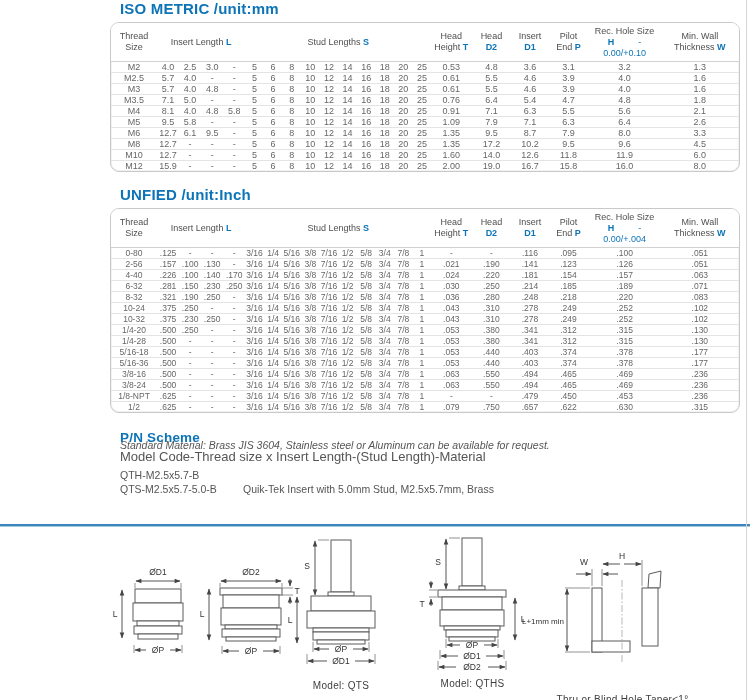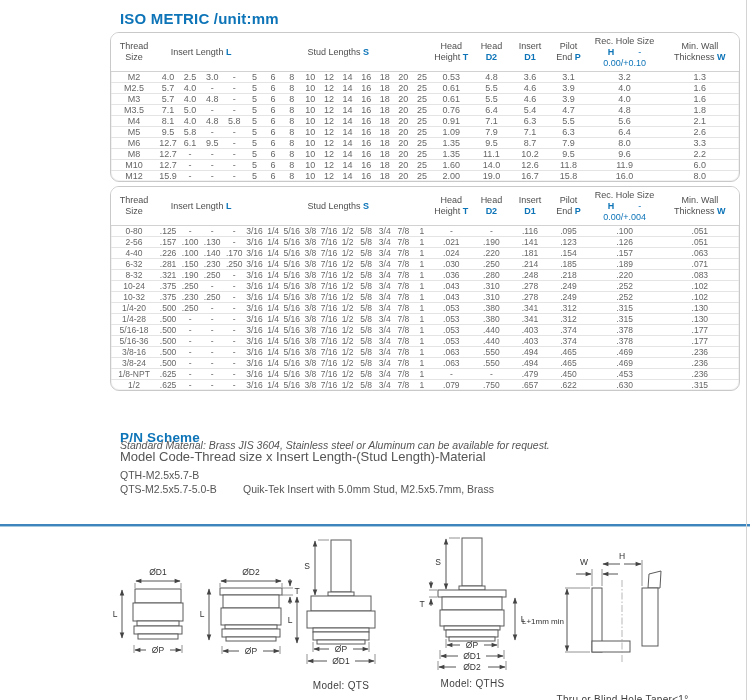--- a/index.html
+++ b/index.html
@@ -4,21 +4,21 @@
 <style>
   html,body{margin:0;padding:0;}
   body{
     width:750px;height:700px;position:relative;background:#ffffff;
     font-family:"Liberation Sans",sans-serif;overflow:hidden;color:#5a5a5a;
   }
   .section-title{
     color:#0d74b8;font-size:15px;font-weight:bold;margin:0 0 5px 10px;letter-spacing:.2px;
   }
   .sec{position:absolute;left:110px;width:630px;}
-  #sec-metric{top:10px;}
+  #sec-metric{top:0;}
   #sec-inch{top:186px;}
   .tbl-wrap{
     border:1px solid #c9c9c9;border-radius:9px;overflow:hidden;background:#fff;
     box-shadow:0 0 0 1px #f2f2f2 inset;
   }
   table.spec{width:628px;border-collapse:separate;border-spacing:0;table-layout:fixed;}
   table.spec thead th{
     font-weight:normal;color:#4f4f4f;font-size:9px;line-height:1.2;
     padding:3px 0 3px;vertical-align:middle;border-bottom:1px solid #d2d2d2;background:#fff;
   }
@@ -300,25 +300,25 @@
             <td>6</td>
             <td>8</td>
             <td>10</td>
             <td>12</td>
             <td>14</td>
             <td>16</td>
             <td>18</td>
             <td>20</td>
             <td>25</td>
             <td>1.35</td>
-            <td>11.1</td>
+            <td>17.2</td>
             <td>10.2</td>
             <td>9.5</td>
             <td>9.6</td>
-            <td>2.2</td>
+            <td>4.5</td>
           </tr>
           <tr>
             <td>M10</td>
             <td>12.7</td>
             <td>-</td>
             <td>-</td>
             <td>-</td>
             <td>5</td>
             <td>6</td>
             <td>8</td>
@@ -358,20 +358,21 @@
             <td>15.8</td>
             <td>16.0</td>
             <td>8.0</td>
           </tr>
         </tbody>
     </table>
   </div>
 </div>
 
 <div class="sec" id="sec-inch">
+  <h2 class="section-title">UNFIED /unit:Inch</h2>
   <div class="tbl-wrap">
     <table class="spec inch" id="inch-table">
       <colgroup>
         <col style="width:46px">
           <col style="width:22px">
           <col style="width:22px">
           <col style="width:22px">
           <col style="width:22px">
         <col style="width:18.6px">
           <col style="width:18.6px">

